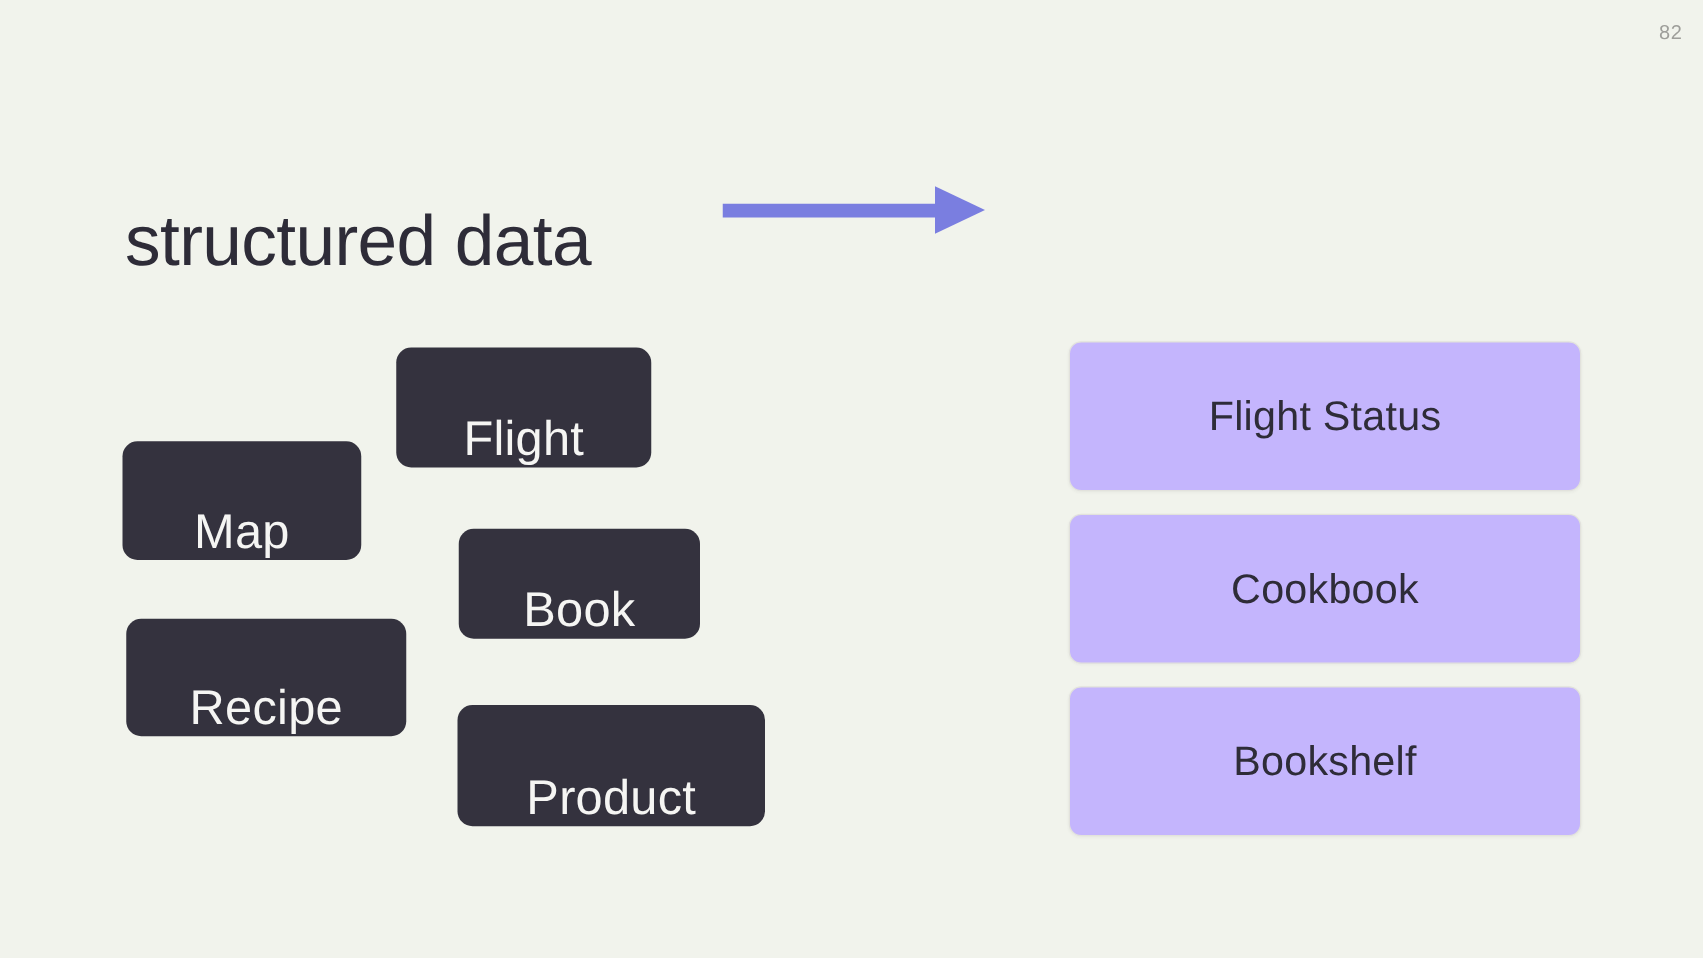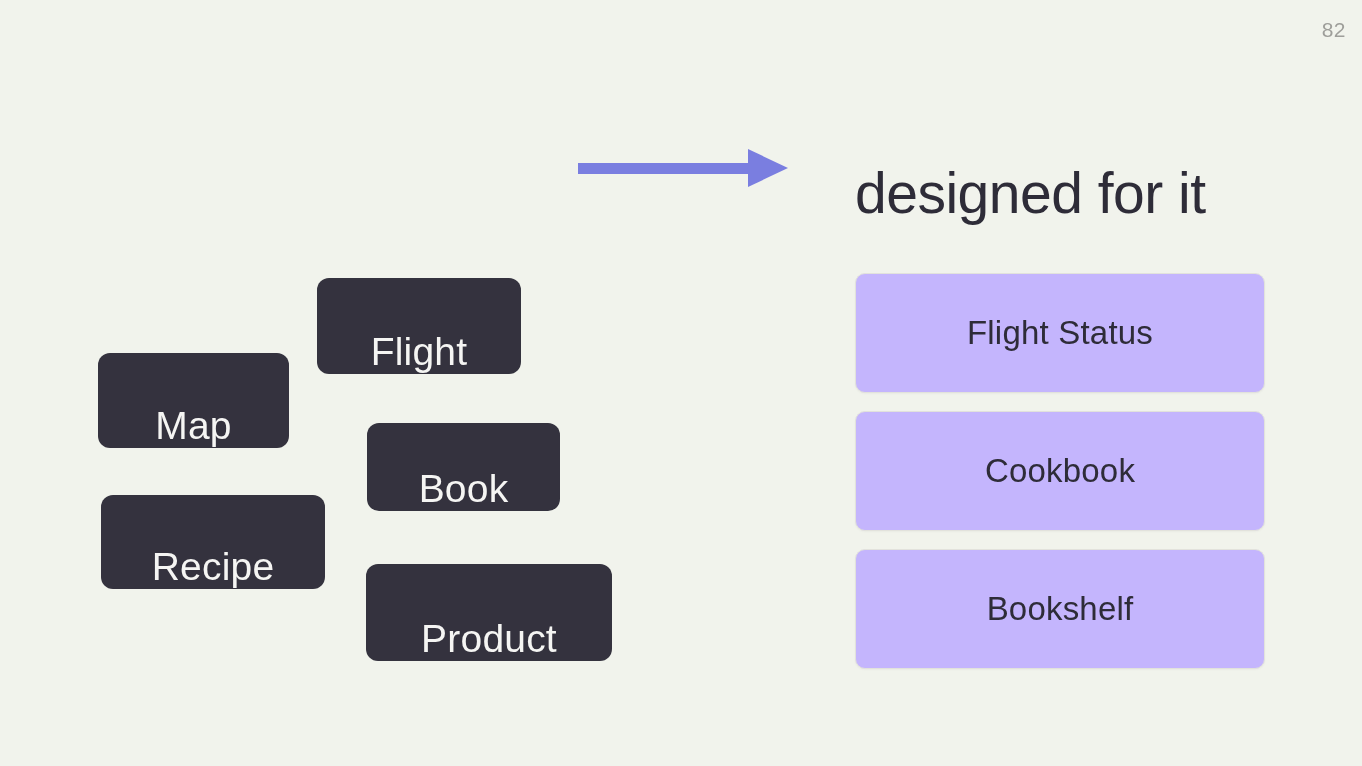--- a/index.html
+++ b/index.html
@@ -8,21 +8,21 @@
     position: relative;
     background: #f1f3ec;
     font-family: "Liberation Sans", sans-serif;
     color: #2e2c38;
     overflow: hidden;
   }
   .page-number {
     position: absolute;
     top: 18px;
     right: 16px;
-    font-size: 21px;
+    font-size: 16px;
     color: #9e9e9a;
     letter-spacing: 0.5px;
   }
   .heading {
     position: absolute;
     top: 94px;
     font-size: 57px;
     font-weight: 500;
     line-height: 66px;
     letter-spacing: -0.5px;
@@ -75,32 +75,32 @@
   .card-2 { top: 411px; }
   .card-3 { top: 549px; }
 </style>
 </head>
 <body>
 
 <div class="page-number">82</div>
 
 <h1 class="heading heading-left">
   <br>
+  <span>structured data</span>
 </h1>
 
 <div class="arrow-wrap">
   <svg width="210" height="44" viewBox="0 0 210 44" xmlns="http://www.w3.org/2000/svg">
     <rect x="0" y="17" width="176" height="11" fill="#7a7ee0"></rect>
     <polygon points="170,3 210,22 170,41" fill="#7a7ee0"></polygon>
   </svg>
 </div>
 
 <h1 class="heading heading-right">
   <br>
-  <span>designed for it</span>
 </h1>
 
 <div class="chip chip-flight">
   <span>Flight</span>
 </div>
 <div class="chip chip-map">
   <span>Map</span>
 </div>
 <div class="chip chip-book">
   <span>Book</span>

